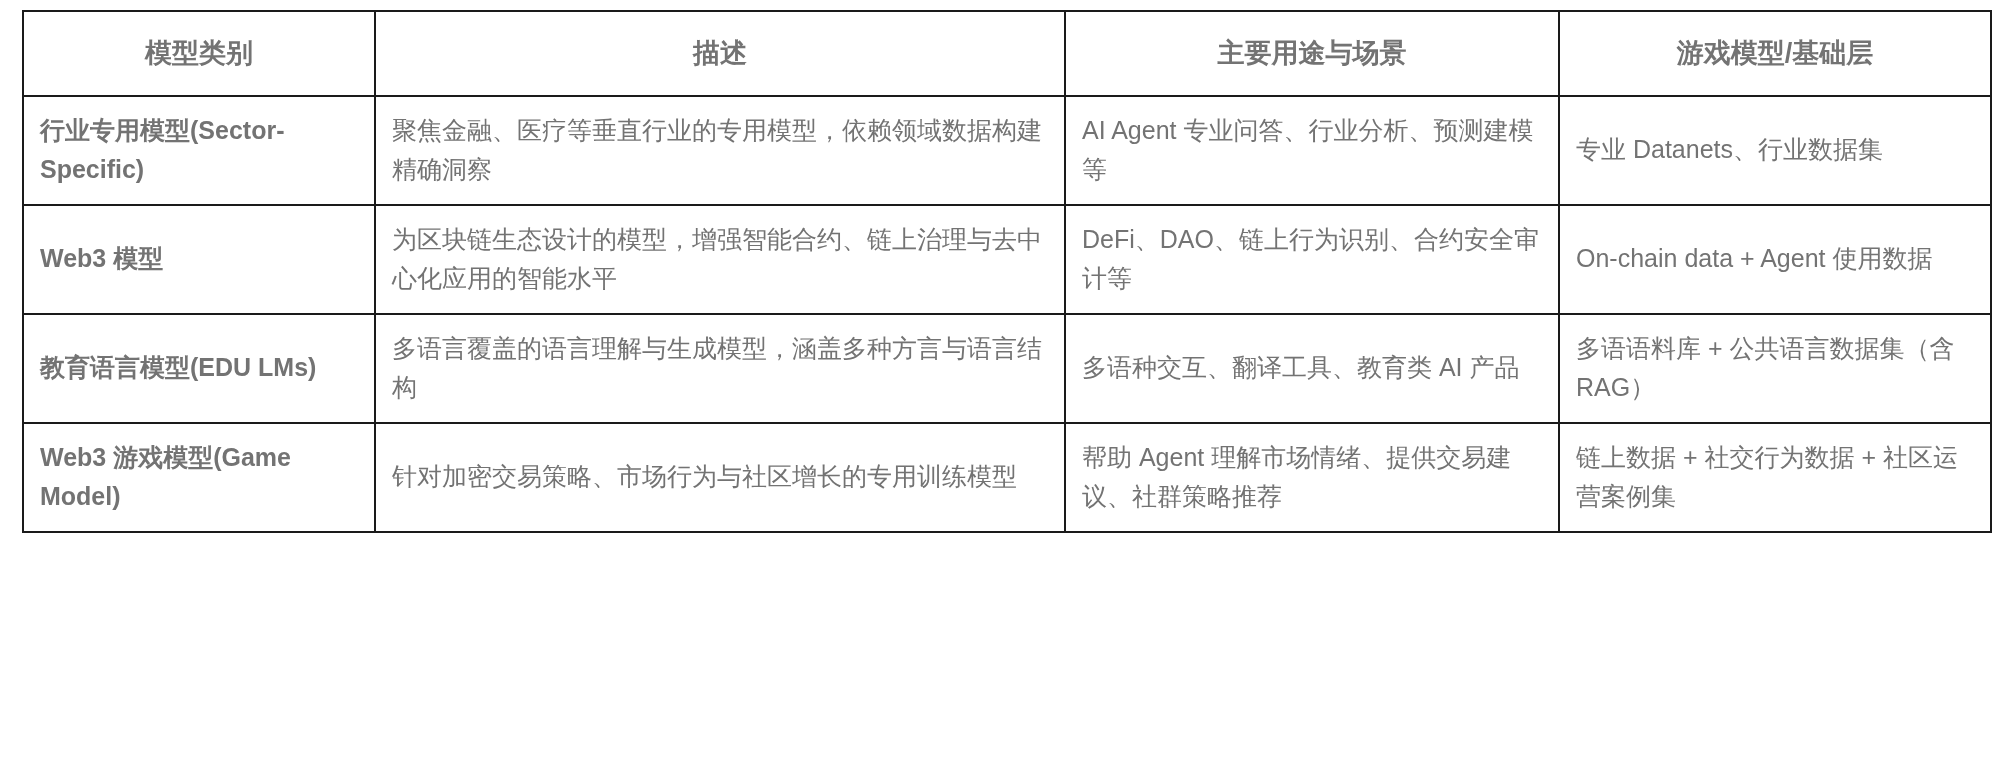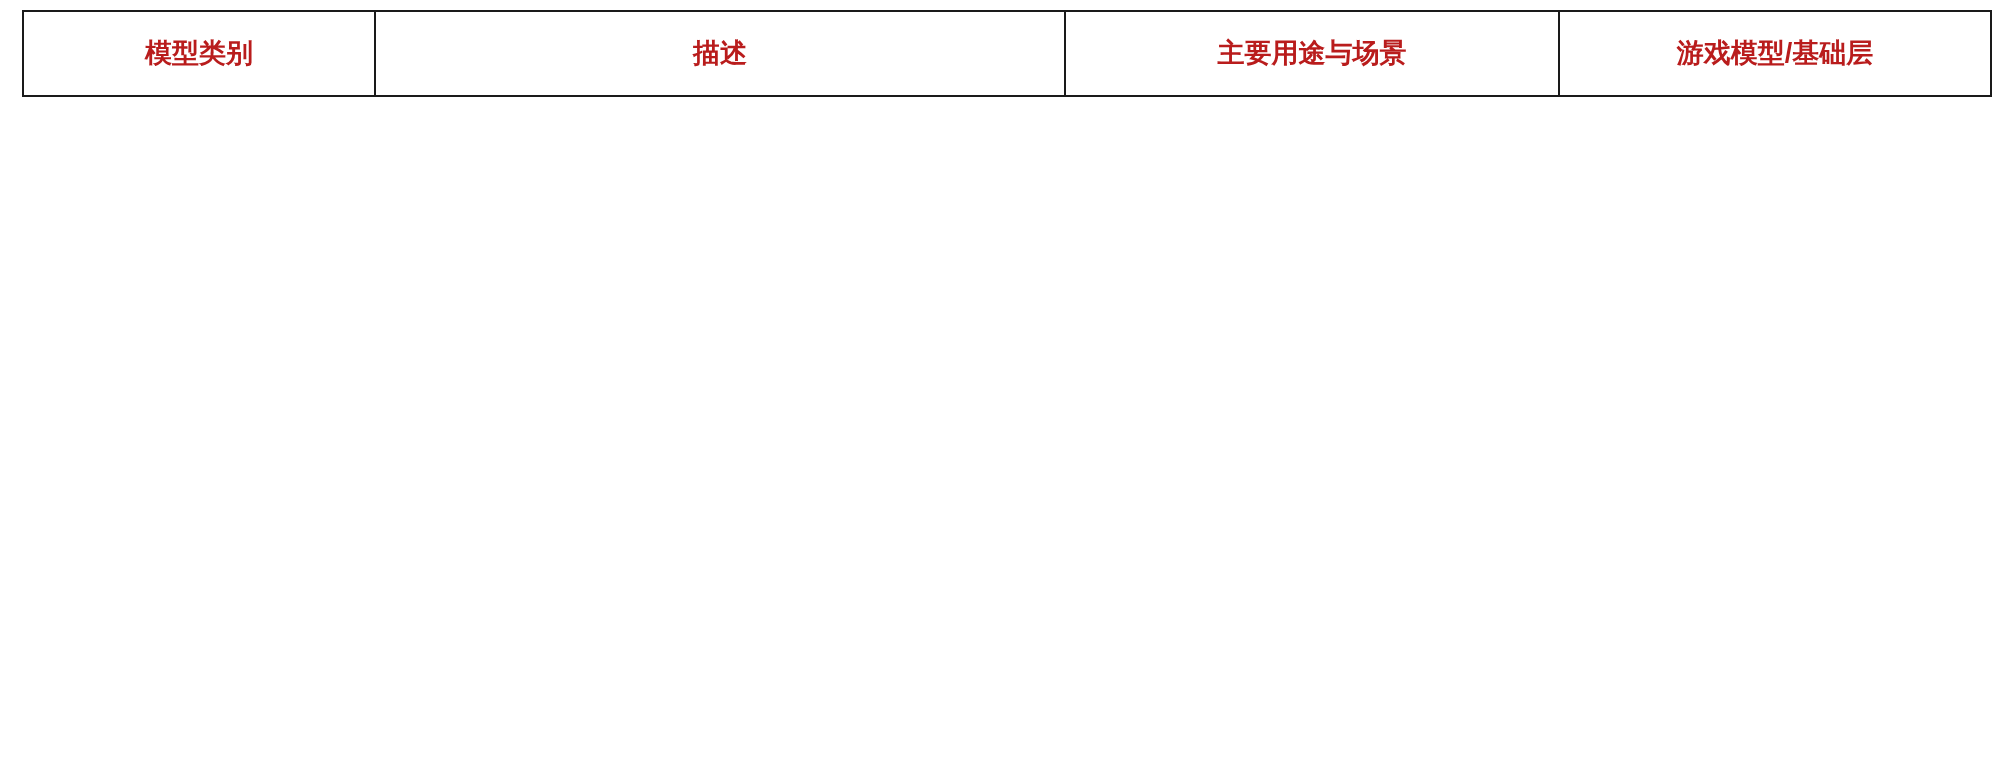--- a/index.html
+++ b/index.html
@@ -27,21 +27,21 @@
     width: 1968px;
     background: #ffffff;
   }
   table.model-table td,
   table.model-table th {
     border: 2px solid #1a1a1a;
     vertical-align: middle;
     padding: 14px 16px;
     line-height: 1.58;
     font-size: 25px;
-    color: #b91c1c;
+    color: #737373;
     word-break: break-word;
   }
   table.model-table thead th {
     font-weight: bold;
     font-size: 27px;
     padding: 20px 16px;
   }
   td.col-category {
     font-weight: bold;
     font-size: 25px;
@@ -64,15 +64,39 @@
     </colgroup>
     <thead>
       <tr>
         <th>模型类别</th>
         <th>描述</th>
         <th>主要用途与场景</th>
         <th>游戏模型/基础层</th>
       </tr>
     </thead>
     <tbody>
+      <tr>
+        <td class="col-category">行业专用模型(Sector-Specific)</td>
+        <td>聚焦金融、医疗等垂直行业的专用模型，依赖领域数据构建精确洞察</td>
+        <td>AI Agent 专业问答、行业分析、预测建模等</td>
+        <td>专业 Datanets、行业数据集</td>
+      </tr>
+      <tr>
+        <td class="col-category">Web3 模型</td>
+        <td>为区块链生态设计的模型，增强智能合约、链上治理与去中心化应用的智能水平</td>
+        <td>DeFi、DAO、链上行为识别、合约安全审计等</td>
+        <td>On-chain data + Agent 使用数据</td>
+      </tr>
+      <tr>
+        <td class="col-category">教育语言模型(EDU LMs)</td>
+        <td>多语言覆盖的语言理解与生成模型，涵盖多种方言与语言结构</td>
+        <td>多语种交互、翻译工具、教育类 AI 产品</td>
+        <td>多语语料库 + 公共语言数据集（含 RAG）</td>
+      </tr>
+      <tr>
+        <td class="col-category">Web3 游戏模型(Game Model)</td>
+        <td>针对加密交易策略、市场行为与社区增长的专用训练模型</td>
+        <td>帮助 Agent 理解市场情绪、提供交易建议、社群策略推荐</td>
+        <td>链上数据 + 社交行为数据 + 社区运营案例集</td>
+      </tr>
     </tbody>
   </table>
 </div>
 
 </body></html>

